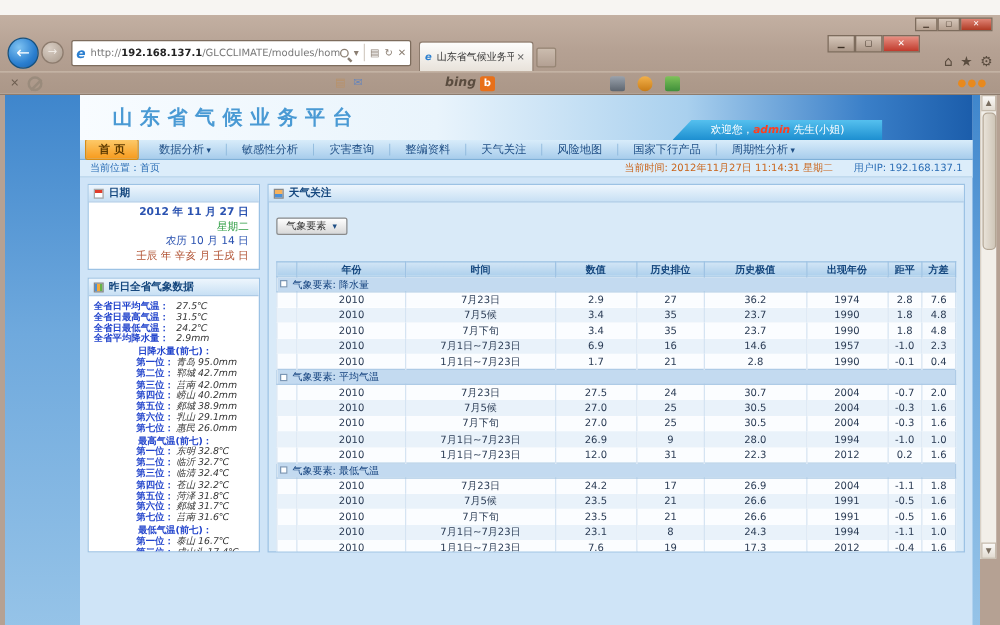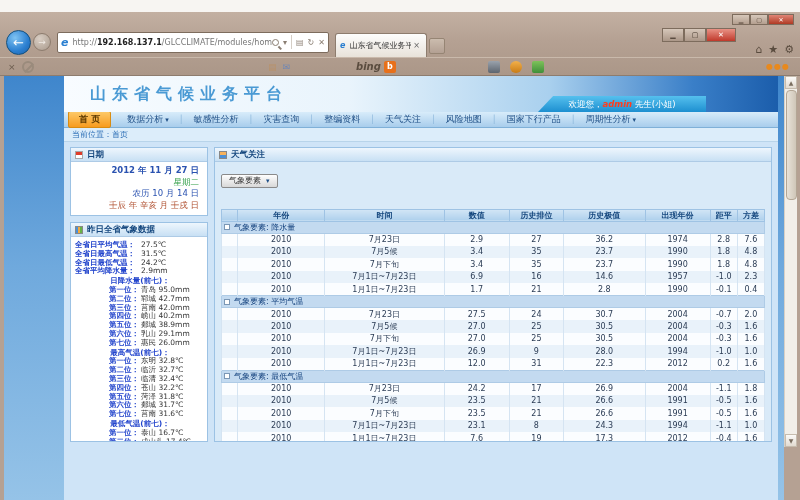--- a/index.html
+++ b/index.html
@@ -106,21 +106,21 @@
               border:1px solid #888; }
   .ic-panel { width:8px; height:8px; background:linear-gradient(180deg,#f7b25c 50%,#4a90d9 50%); border:1px solid #888; }
   .cal-body { padding:3px 8px 4px 4px; font-size:8.5px; text-align:right; line-height:11.5px; }
   .cal-date { color:#2a52b0; font-weight:bold; }
   .cal-week { color:#2f9e44; }
   .cal-lunar { color:#2a52b0; }
   .cal-gz { color:#b05030; }
   .wx-body { padding:4px 2px 0 4px; font-size:7.5px; line-height:8.8px; white-space:nowrap; }
   .wx-line { display:flex; }
   .wx-lbl { color:#2244cc; font-weight:bold; min-width:66px; }
-  .wx-val { color:#333; }
+  .wx-val { color:#333;font-style:italic; }
   .wx-gtitle { color:#2244cc; font-weight:bold; margin-top:1px;text-align:center; }
   .wx-rank { color:#2244cc; font-weight:bold; margin-left:34px; min-width:32px; }
 
   
   .main { flex:1; display:flex; flex-direction:column; }
   .main .panel { height:100%; display:flex; flex-direction:column; background:#d9eaf8; }
   .main-body { padding:6px 6px 0 6px; flex:1; overflow:hidden; }
   .filter-btn { display:inline-flex; align-items:center; gap:3px; height:14px; padding:0 7px;
                 background:linear-gradient(180deg,#fefefe,#d8d8d8); border:1px solid #8a8a8a;
                 border-radius:2px; font-size:8px; color:#333; margin-bottom:21px; }
@@ -265,20 +265,24 @@
             <span class="nav-sep">│</span>
             <div class="nav-item">风险地图</div>
             <span class="nav-sep">│</span>
             <div class="nav-item">国家下行产品</div>
             <span class="nav-sep">│</span>
             <div class="nav-item">周期性分析<span class="caret">▾</span></div>
           </div>
 
         <div class="crumbbar">
           <span class="crumb-left">当前位置：首页</span>
+          <span class="crumb-right">
+            <span class="time">当前时间: 2012年11月27日 11:14:31 星期二</span>
+            <span class="ip">用户IP: 192.168.137.1</span>
+          </span>
         </div>
 
         <div class="content">
 
           <div class="side">
             <div class="panel">
               <div class="panel-h">
                 <span class="ic-cal"></span>
                 <span>日期</span>
               </div>

